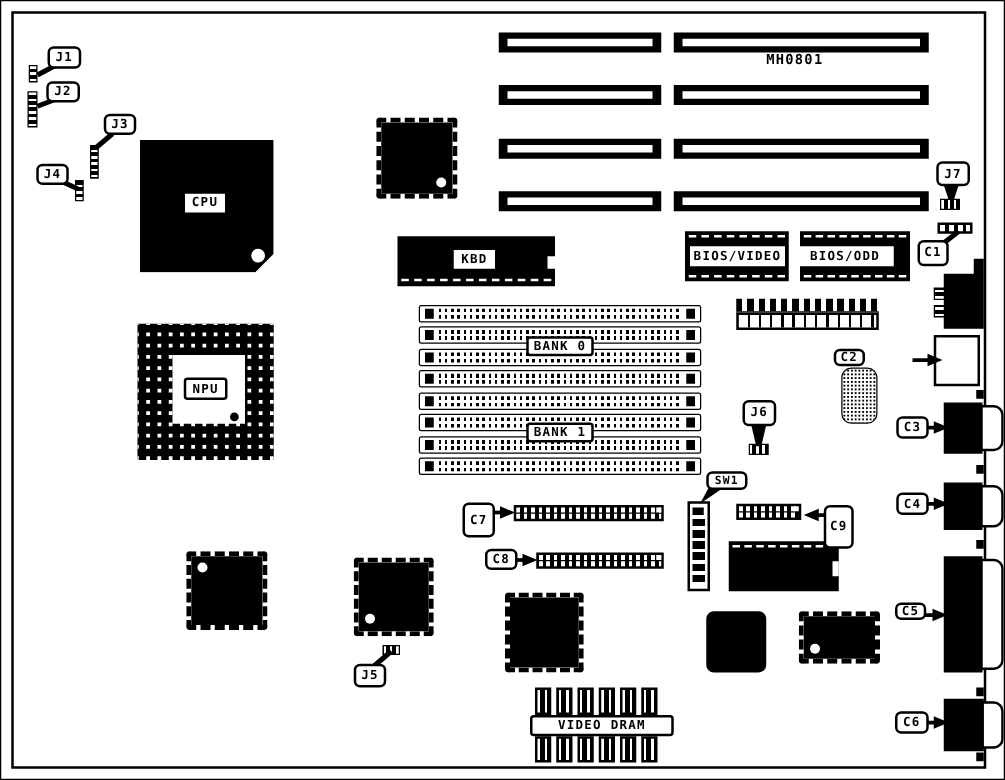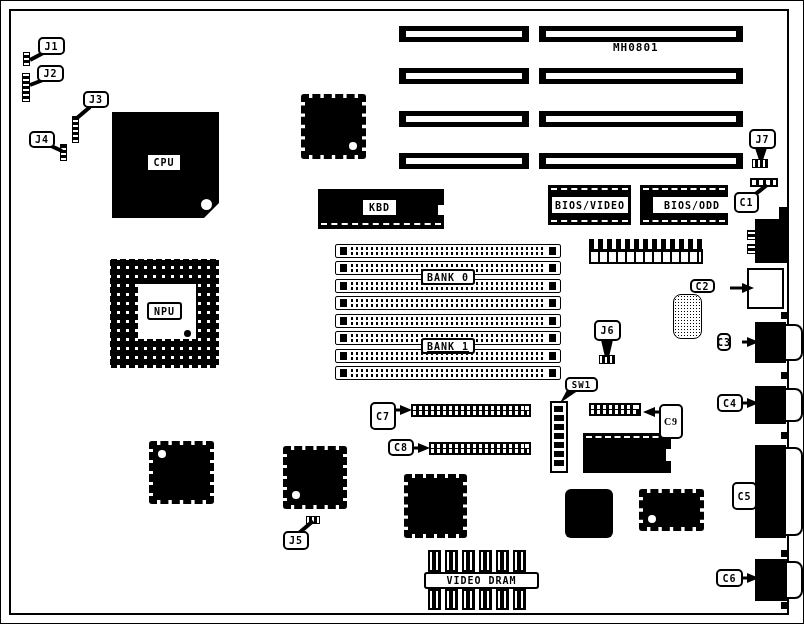--- a/index.html
+++ b/index.html
@@ -131,32 +131,32 @@
 
   <div class="chip" style="left:317px;top:188px;width:126px;height:40px;">
     <div style="position:absolute;left:3px;right:3px;bottom:4px;border-top:2px dashed #fff;"></div>
     <div class="notch" style="right:0;top:16px;width:6px;height:10px;"></div>
   </div>
   <div class="wbox" style="left:362px;top:199px;width:33px;height:15px;">KBD</div>
 
   <div class="dip dip2" style="left:547px;top:184px;width:83px;height:40px;"></div>
   <div class="wbox" style="left:551px;top:196px;width:76px;height:16px;">BIOS/VIDEO</div>
   <div class="dip dip2" style="left:639px;top:184px;width:88px;height:40px;"></div>
-  <div class="wbox" style="left:652px;top:196px;width:78px;height:16px;">BIOS/ODD</div>
+  <div class="wbox" style="left:636px;top:196px;width:78px;height:16px;">BIOS/ODD</div>
 
   <div class="simm" style="left:334px;top:243px;width:226px;height:14px;"></div>
   <div class="simm" style="left:334px;top:260px;width:226px;height:14px;"></div>
   <div class="simm" style="left:334px;top:278px;width:226px;height:14px;"></div>
   <div class="simm" style="left:334px;top:295px;width:226px;height:14px;"></div>
   <div class="simm" style="left:334px;top:313px;width:226px;height:14px;"></div>
   <div class="simm" style="left:334px;top:330px;width:226px;height:14px;"></div>
   <div class="simm" style="left:334px;top:348px;width:226px;height:14px;"></div>
   <div class="simm" style="left:334px;top:365px;width:226px;height:14px;"></div>
   <div class="wbox bordered" style="left:420px;top:268px;width:54px;height:16px;">BANK 0</div>
-  <div class="wbox bordered" style="left:420px;top:337px;width:54px;height:16px;text-decoration:underline;">BANK 1</div>
+  <div class="wbox bordered" style="left:420px;top:337px;width:54px;height:16px;">BANK 1</div>
 
   <div class="tstrip-top" style="left:588px;top:238px;width:114px;height:10px;"></div>
   <div class="tstrip-bot" style="left:588px;top:249px;width:114px;height:14px;"></div>
 
   <div class="crystal" style="left:672px;top:293px;width:27px;height:43px;"></div>
 
   <div class="hdr" style="left:410px;top:403px;width:120px;height:13px;">
     <div class="notch" style="right:2px;top:2px;width:4px;height:4px;"></div>
   </div>
   <div class="hdr" style="left:428px;top:441px;width:102px;height:13px;">
@@ -248,22 +248,22 @@
   </svg>
 
   <div class="callout" style="left:37px;top:36px;width:27px;height:18px;">J1</div>
   <div class="callout" style="left:36px;top:64px;width:27px;height:17px;">J2</div>
   <div class="callout" style="left:82px;top:90px;width:26px;height:17px;">J3</div>
   <div class="callout" style="left:28px;top:130px;width:26px;height:17px;">J4</div>
   <div class="callout" style="left:282px;top:530px;width:26px;height:19px;">J5</div>
   <div class="callout" style="left:593px;top:319px;width:27px;height:21px;">J6</div>
   <div class="callout" style="left:748px;top:128px;width:27px;height:20px;">J7</div>
   <div class="callout" style="left:733px;top:191px;width:25px;height:21px;">C1</div>
-  <div class="callout" style="left:689px;top:278px;width:25px;height:14px;">C2</div>
-  <div class="callout" style="left:716px;top:332px;width:14px;height:18px;">C3</div>
+  <div class="callout" style="left:666px;top:278px;width:25px;height:14px;">C2</div>
+  <div class="callout" style="left:716px;top:332px;width:26px;height:18px;">C3</div>
   <div class="callout" style="left:716px;top:393px;width:26px;height:18px;">C4</div>
-  <div class="callout" style="left:715px;top:481px;width:25px;height:28px;margin-left:16px;">C5</div>
+  <div class="callout" style="left:715px;top:481px;width:25px;height:14px;">C5</div>
   <div class="callout" style="left:715px;top:568px;width:27px;height:18px;">C6</div>
   <div class="callout" style="left:369px;top:401px;width:26px;height:28px;">C7</div>
   <div class="callout" style="left:387px;top:438px;width:26px;height:17px;">C8</div>
-  <div class="callout" style="left:658px;top:403px;width:24px;height:35px;font-family:Liberation Serif, serif;">C9</div>
+  <div class="callout" style="left:658px;top:403px;width:24px;height:35px;">C9</div>
   <div class="callout" style="left:564px;top:376px;width:33px;height:15px;font-size:9px;">SW1</div>
 </div>
 
 </body></html>

